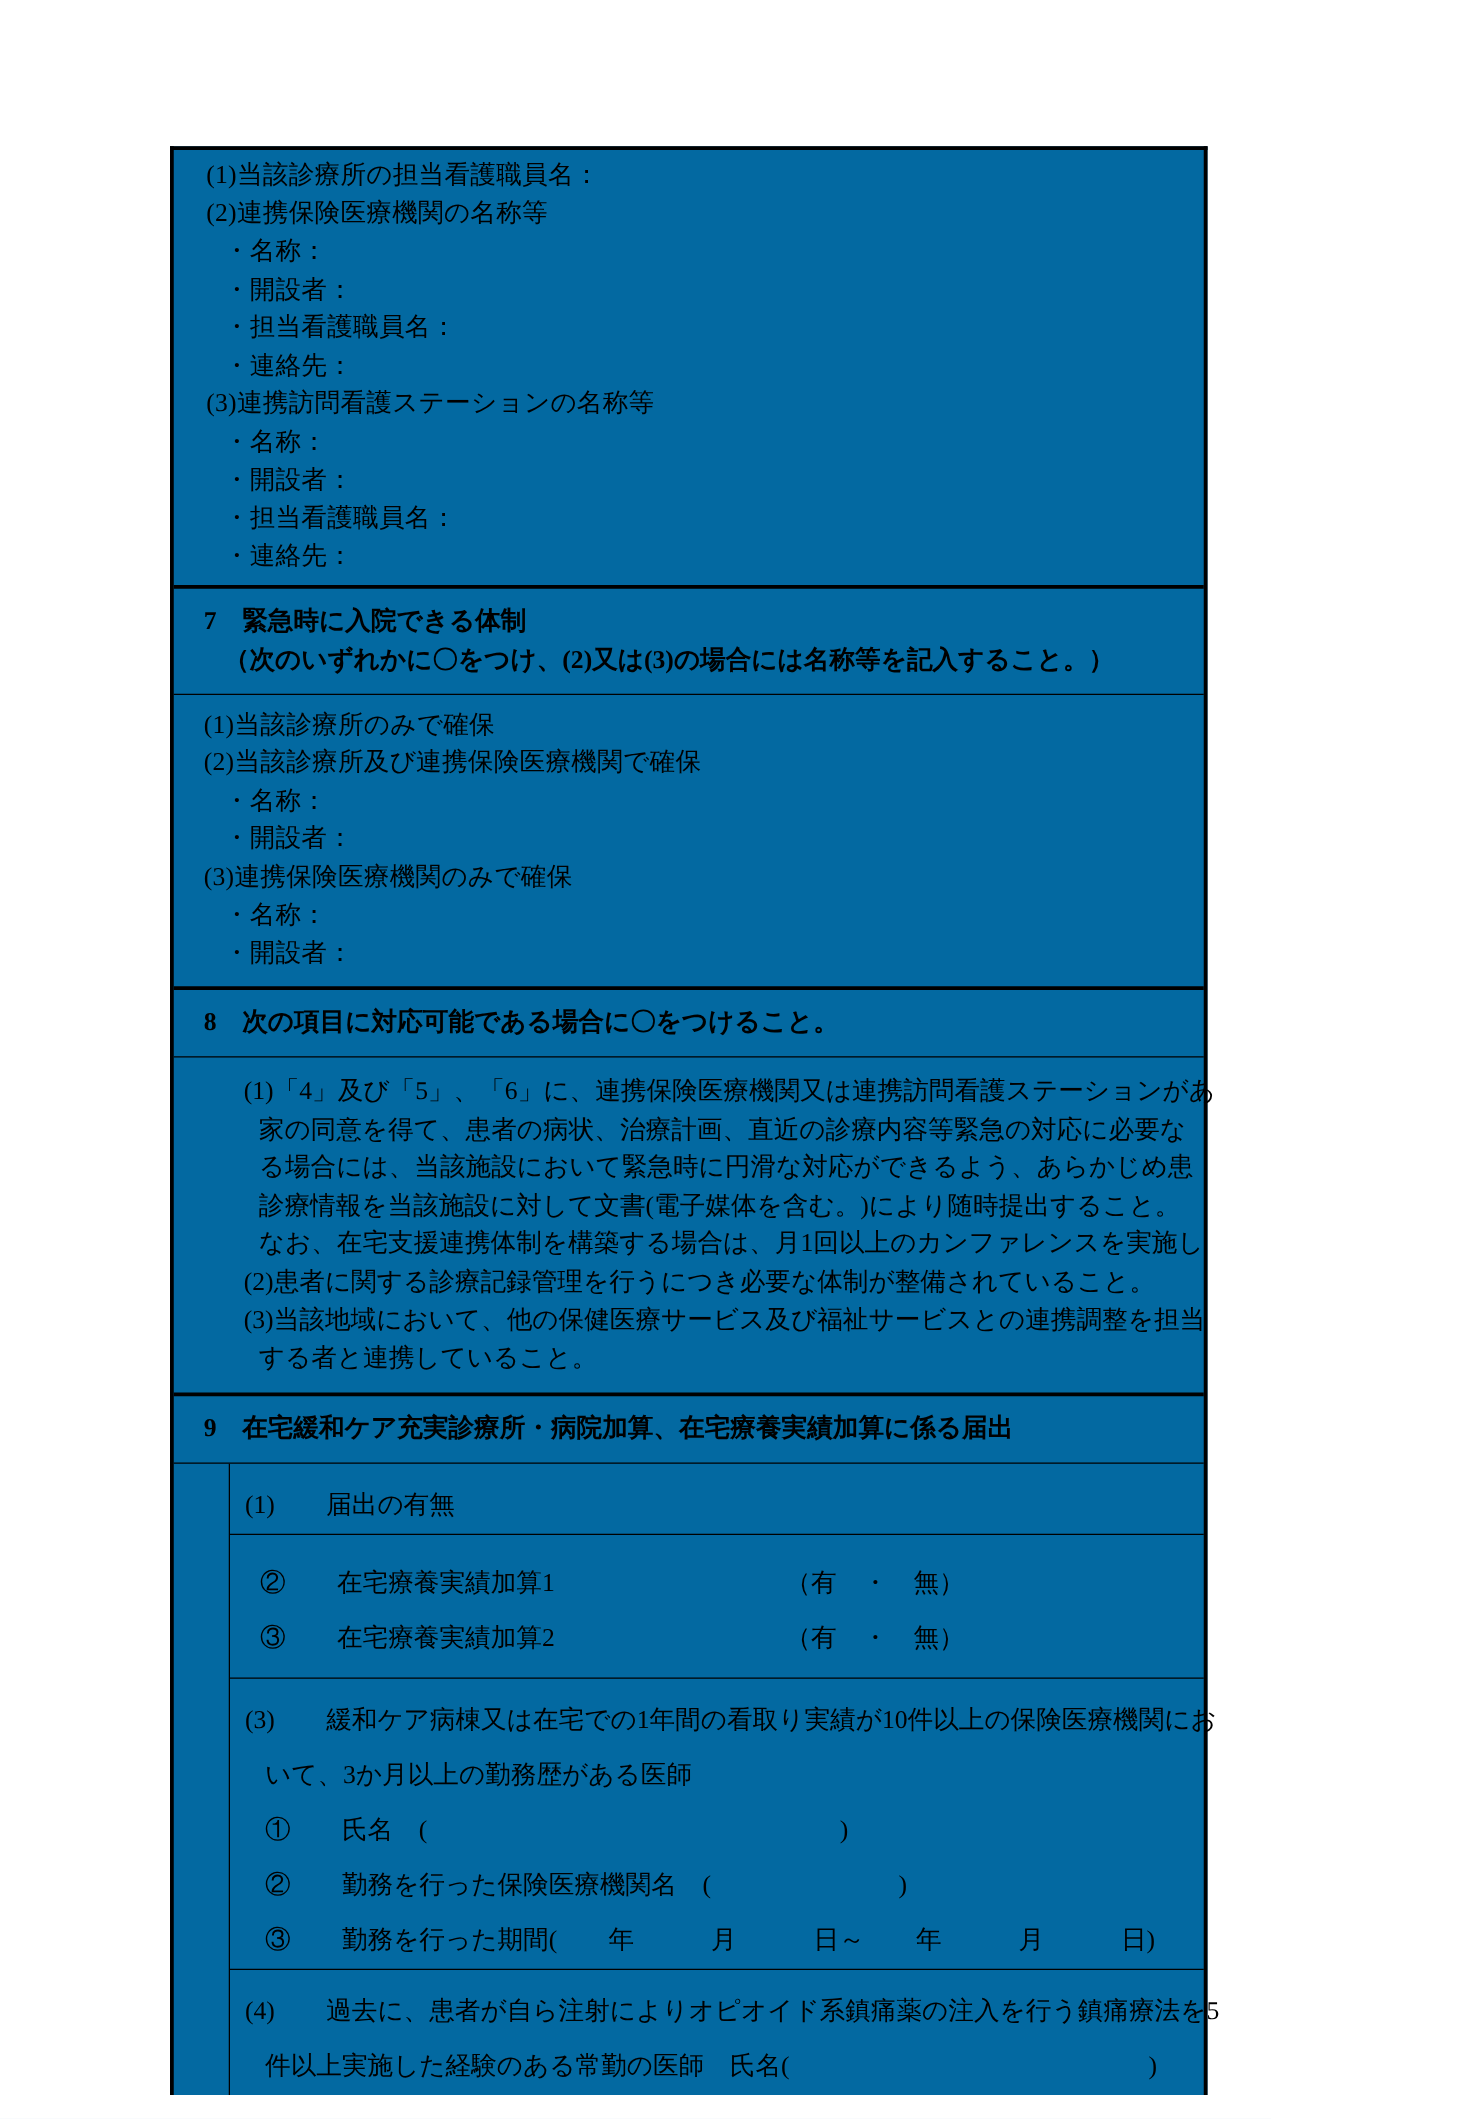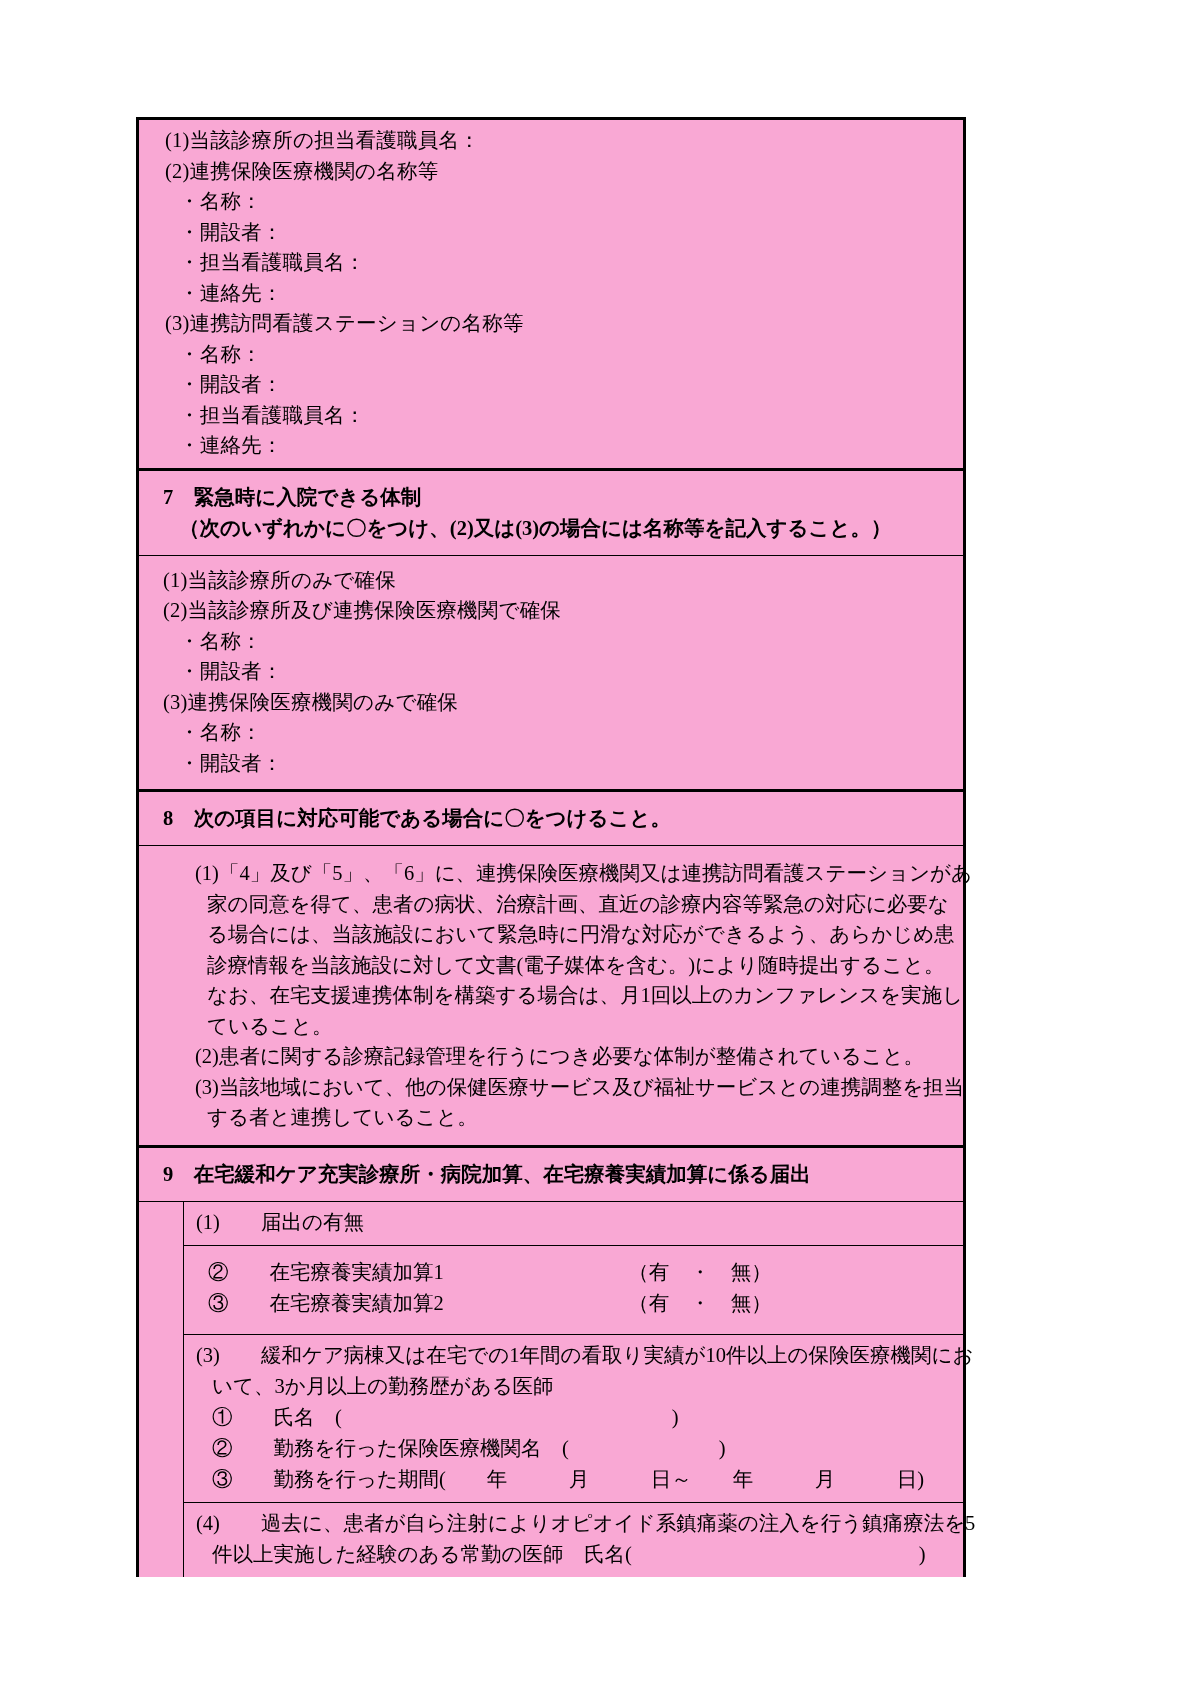--- a/index.html
+++ b/index.html
@@ -29,21 +29,21 @@
   
   .form {
     position: absolute;
     left: 136px;
     top: 117px;
     width: 830px;
     border-left: 3px solid #000;
     border-right: 3px solid #000;
     border-top: 3px solid #000;
     box-sizing: border-box;
-    background: #f9a8d4;
+    background: #0369a1;
   }
 
   
   .block {
     border-bottom: 3px solid #000;
     box-sizing: border-box;
   }
   .block.thin-sep {
     border-bottom: 1.5px solid #000;
   }
@@ -122,20 +122,21 @@
     border-bottom: none;
   }
   .subrow-inner {
     padding: 6px 8px 8px 12px;
   }
 
   .m9-line {
     font-size: 20.5px;
     line-height: 31px;
     white-space: pre;
+    margin-top: 13px;
   }
 
   
 </style>
 </head>
 <body>
 
 <div class="page">
 
   <div class="form">
@@ -183,21 +184,20 @@
 
     <div class="block">
       <div class="para-pad">
 
         <div>
           <div class="para-line hang"><span>(1)</span><span>「4」及び「5」、「6」に、連携保険医療機関又は連携訪問看護ステーションがあ</span></div>
           <div class="para-line ind-3">家の同意を得て、患者の病状、治療計画、直近の診療内容等緊急の対応に必要な</div>
           <div class="para-line ind-3">る場合には、当該施設において緊急時に円滑な対応ができるよう、あらかじめ患</div>
           <div class="para-line ind-3">診療情報を当該施設に対して文書(電子媒体を含む。)により随時提出すること。</div>
           <div class="para-line ind-3">なお、在宅支援連携体制を構築する場合は、月1回以上のカンファレンスを実施し</div>
-          <div class="para-line ind-3">ていること。</div>
         </div>
 
         <div>
           <div class="para-line hang"><span>(2)</span><span>患者に関する診療記録管理を行うにつき必要な体制が整備されていること。</span></div>
         </div>
 
         <div>
           <div class="para-line hang"><span>(3)</span><span>当該地域において、他の保健医療サービス及び福祉サービスとの連携調整を担当</span></div>
           <div class="para-line ind-3">する者と連携していること。</div>
         </div>

